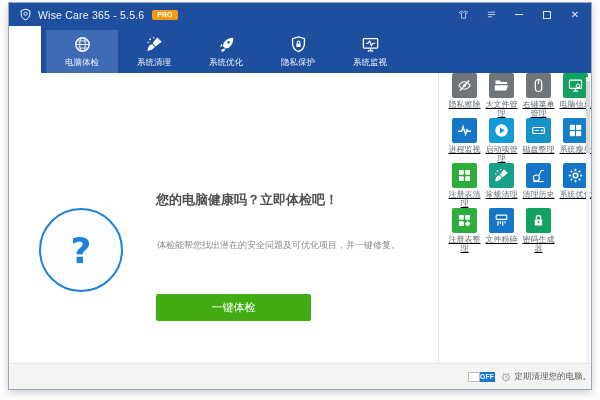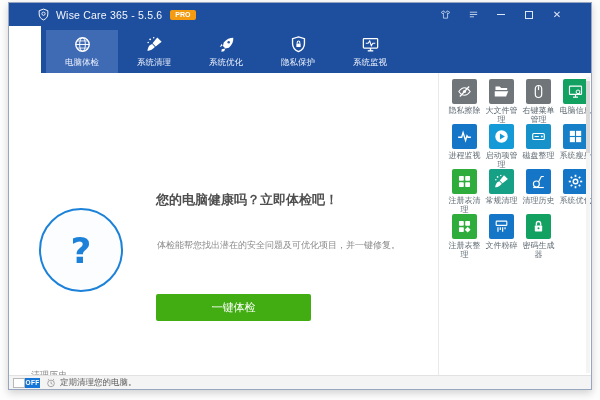--- a/index.html
+++ b/index.html
@@ -3,21 +3,21 @@
 <meta charset="utf-8">
 <style>
   * { margin:0; padding:0; box-sizing:border-box; }
   html,body { width:600px; height:400px; background:#fff; font-family:"Liberation Sans", sans-serif; overflow:hidden; }
   #stage { position:relative; width:600px; height:400px; background:#fdfdfd; }
   #window { position:absolute; left:8px; top:2px; width:584px; height:388px; background:#fff;
             border:1px solid #98a6c0; box-shadow:0 3px 8px rgba(0,0,0,.18); overflow:hidden; }
 
   
   .titlebar { position:absolute; left:0; top:0; width:100%; height:23px; background:#1e4f9e;
-              display:flex; align-items:center; padding:0 22px; color:#fff; }
+              display:flex; align-items:center; padding:0 4px; color:#fff; }
   .titlebar .logo { display:flex; margin:0 6px 0 6px; }
   .title-text { font-size:10.5px; letter-spacing:.2px; color:#f2f5fb; }
   .pro-badge { margin-left:8px; background:#f39c12; color:#fff; font-size:7px; font-weight:bold;
                padding:1.5px 5px; border-radius:2px; line-height:1; }
   .tb-btns { margin-left:auto; display:flex; align-items:center; gap:4px; }
   .tb-btn { width:24px; height:19px; display:flex; align-items:center; justify-content:center;
             color:#dce6f6; font-size:10px; cursor:default; }
   .glyph-min { width:8px; height:1px; background:#dce6f6; display:inline-block; }
   .glyph-max { width:8px; height:8px; border:1px solid #dce6f6; display:inline-block; }
 
@@ -37,37 +37,37 @@
              border:2px solid #1c82d9; background:#fbfdff; display:flex; align-items:center; justify-content:center; }
   .qmark { font-size:36px; color:#1c82d9; font-weight:bold; font-family:"DejaVu Sans", sans-serif; }
 
   .heading { position:absolute; left:147px; top:118px; font-size:13px; font-weight:600; color:#4f4f4f; }
   .desc    { position:absolute; left:148px; top:166px; font-size:9px; color:#8a8a8a; }
   .checkup-btn { position:absolute; left:147px; top:221px; width:155px; height:27px; background:#42ad12;
                  border:none; border-radius:2px; color:#fff; font-size:11px; cursor:pointer;
                  font-family:inherit; display:flex; align-items:center; justify-content:center; }
 
   
-  .tools { position:absolute; left:437px; top:6px; display:grid;
-           grid-template-columns:repeat(4,37px); grid-auto-rows:45px; justify-items:center; }
+  .tools { position:absolute; left:437px; top:0; display:grid;
+           grid-template-columns:repeat(4,37px); grid-auto-rows:45px; justify-items:center;text-decoration:underline; }
   .tool { display:flex; flex-direction:column; align-items:center; width:37px; cursor:pointer; }
   .tool-ic { width:25px; height:25px; border-radius:2px; display:flex; align-items:center; justify-content:center; }
   .tool-label { font-size:8px; color:#5f6a72; text-align:center; line-height:9px; margin-top:2px; width:37px;
                 word-break:break-all; }
   .scrollbar { position:absolute; left:577px; top:4px; width:4px; height:296px; background:#f4f4f4; }
   .scroll-thumb { position:absolute; left:0; top:4px; width:4px; height:72px; background:#d9d9d9; }
 
   
   .history-head { position:absolute; left:22px; top:296px; width:402px; display:flex; align-items:center; }
   .history-title { font-size:9px; color:#8a8a8a; white-space:nowrap; }
   .history-line { flex:1; height:1px; background:#ececec; margin-left:10px; }
 
   
-  .footer { position:absolute; left:0; bottom:0; width:100%; height:14px; background:#f4f4f4;
-            border-top:1px solid #e2e2e2; display:flex; align-items:center; padding-left:4px; }
+  .footer { position:absolute; left:0; bottom:0; width:100%; height:26px; background:#f4f4f4;
+            border-top:1px solid #e2e2e2; display:flex; align-items:center; padding-left:4px;justify-content:flex-end; }
   .toggle { display:flex; height:10px; cursor:pointer; }
   .toggle-knob { width:12px; height:10px; background:#fff; border:1px solid #b9b9b9; }
   .toggle-body { width:15px; height:10px; background:#1576d8; color:#fff; font-size:6.5px; font-weight:bold;
                  display:flex; align-items:center; justify-content:center; letter-spacing:.3px; }
   .footer-text { font-size:8.5px; color:#5a5a5a; margin-left:4px; }
   .footer .clk { margin-left:6px; display:flex; }
   svg { display:block; }
 </style>
 </head>
 <body>

